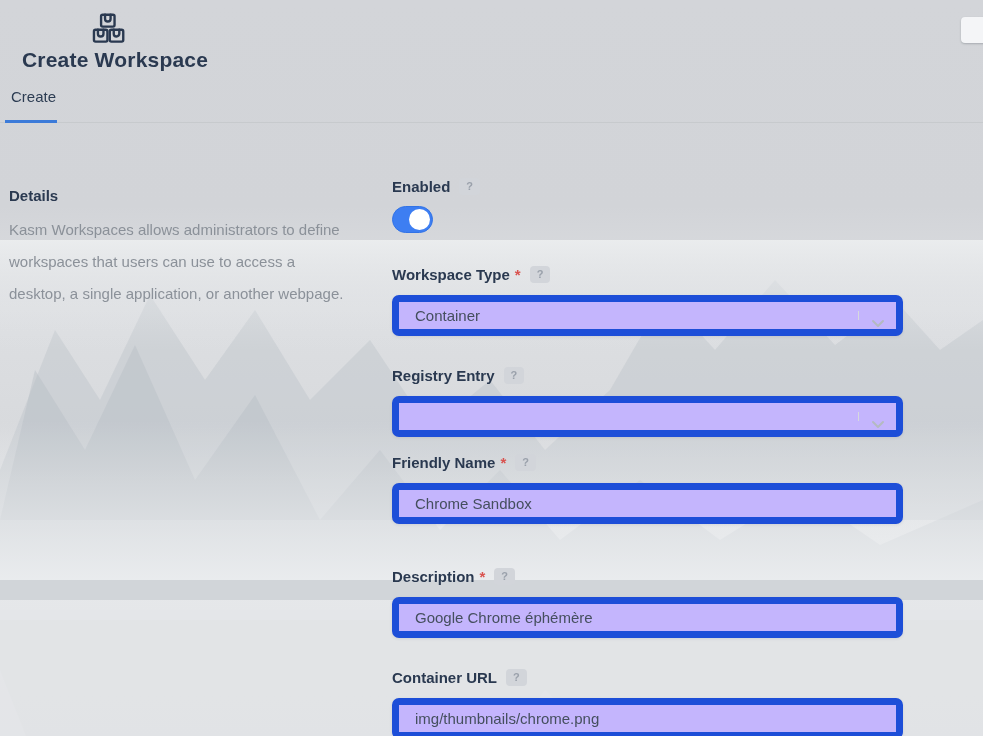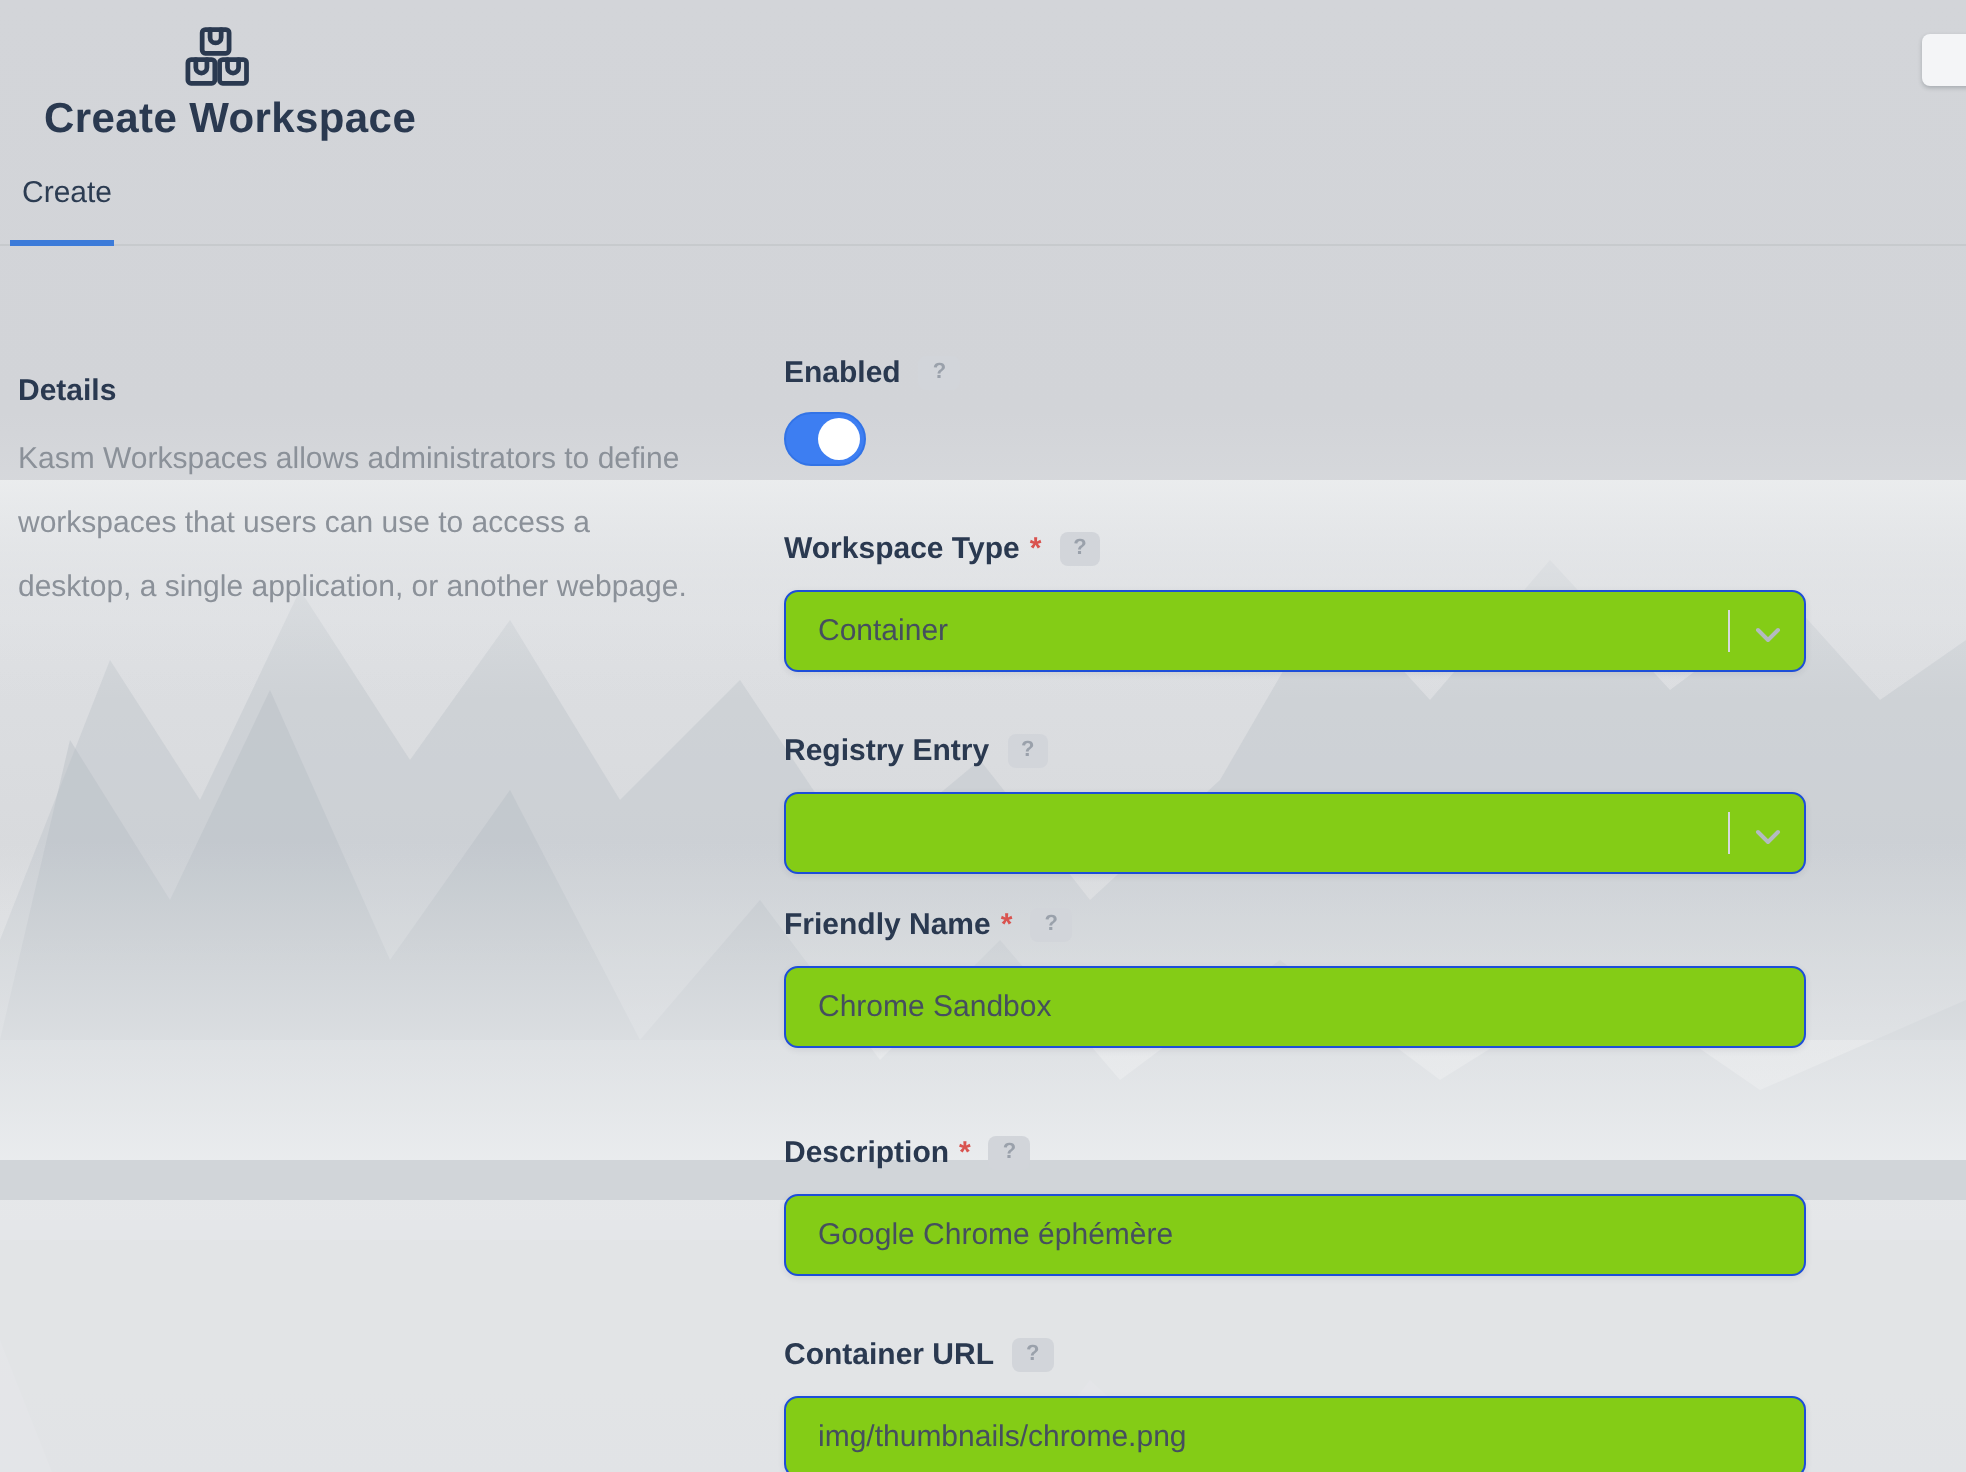--- a/index.html
+++ b/index.html
@@ -36,21 +36,21 @@
   .fgroup { position: absolute; left: 392px; width: 511px; }
   .flabel { font-size: 15px; font-weight: 700; color: #2a3950; display: flex; align-items: flex-start; }
   .req { color: #d9534f; margin-left: 5px; font-weight: 700; }
   .help-badge {
     display: inline-block; margin-left: 9px; padding: 1px 7px 2px;
     background: #d2d5da; border-radius: 4px;
     font-size: 11px; font-weight: 700; color: #9aa1ab; line-height: 14px;
   }
   .control {
     position: relative; margin-top: 12px; width: 511px; height: 41px;
-    background: #84cc16; border: 1px solid #1d4ed8; border-radius: 7px;
+    background: #c4b5fd; border: 7px solid #1d4ed8; border-radius: 7px;
     box-shadow: 0 1px 3px rgba(55,62,75,.10);
     display: flex; align-items: center; padding: 0 16px;
     font-size: 15px; color: #454f5e;
   }
   input.control { outline: none; }
   .select-divider { position: absolute; right: 37px; top: 9px; bottom: 9px; width: 1px; background: #d6d9dd; }
   .chev { position: absolute; right: 10px; top: 13px; width: 16px; height: 16px; }
 
   
   .toggle {

